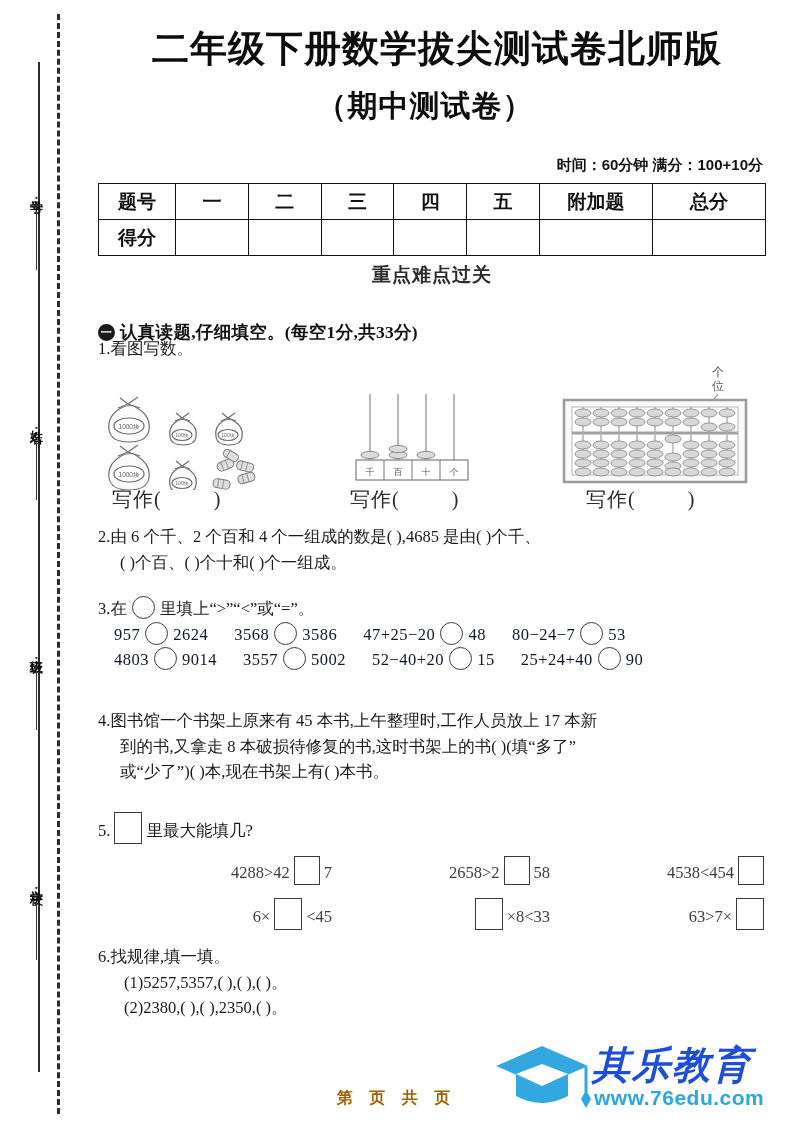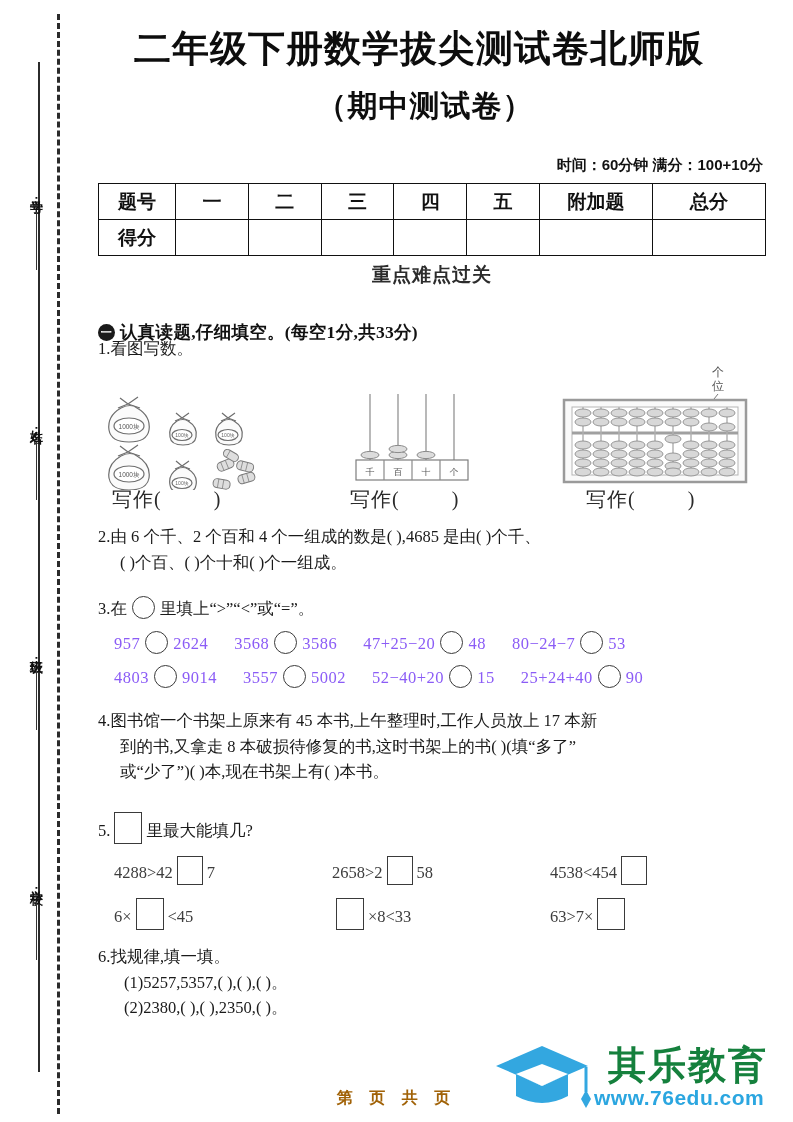--- a/index.html
+++ b/index.html
@@ -17,21 +17,21 @@
 
   .side-labels{position:absolute;left:14px;top:0;width:44px;height:1122px;}
   .side-item{position:absolute;left:0;width:44px;display:flex;flex-direction:column;
      align-items:center;}
   .side-text{writing-mode:vertical-rl;text-orientation:upright;
      font-family:"Liberation Sans","DejaVu Sans",sans-serif;
      font-size:13px;font-weight:700;letter-spacing:1px;color:#111;}
   .side-rule{width:0;border-left:1.5px solid #333;height:58px;margin-top:4px;}
 
   
-  .title{position:absolute;left:64px;top:24px;width:710px;text-align:center;
+  .title{position:absolute;left:82px;top:24px;width:710px;text-align:center;
      font-family:"Liberation Sans","DejaVu Sans",sans-serif;
      font-size:37px;font-weight:700;letter-spacing:1px;color:#0d0d0d;}
   .subtitle{position:absolute;left:70px;top:86px;width:710px;text-align:center;
      font-family:"Liberation Sans","DejaVu Sans",sans-serif;
      font-size:30px;font-weight:700;letter-spacing:1px;color:#0d0d0d;}
   .meta{position:absolute;right:30px;top:156px;
      font-family:"Liberation Sans","DejaVu Sans",sans-serif;
      font-size:15px;font-weight:700;color:#111;}
 
   
@@ -79,39 +79,39 @@
   .cell{position:absolute;}
   .writelabel{position:absolute;font-size:20px;color:#2a2a2a;letter-spacing:1px;}
 
   
   .oc{display:inline-block;width:21px;height:21px;border:1.4px solid #3a3a3a;
      border-radius:50%;vertical-align:-5px;margin:0 5px;}
   .bx{display:inline-block;width:26px;height:30px;border:1.4px solid #3a3a3a;
      vertical-align:-8px;margin:0 4px;background:#fff;}
   .bx.sm{width:24px;height:27px;vertical-align:-7px;}
 
-  .cmp-row{margin-left:16px;margin-top:9px;white-space:nowrap;
-     font-size:16.5px;letter-spacing:.5px;color:#8b5cf6;}
+  .cmp-row{margin-left:16px;white-space:nowrap;
+     font-size:16.5px;letter-spacing:.5px;color:#0f172a;}
   .cmp-row span.it{display:inline-block;}
   .gap{display:inline-block;width:26px;}
 
   .q5row{margin-left:16px;margin-top:12px;display:flex;align-items:center;
-     font-size:16.5px;color:#3d3d3d;}
+     font-size:16.5px;color:#3d3d3d;text-align:right;}
   .q5row .grp{width:218px;white-space:nowrap;}
 
   
   .footer{position:absolute;left:0;right:0;top:1088px;text-align:center;
      font-family:"Liberation Sans","DejaVu Sans",sans-serif;
      font-size:16px;font-weight:700;color:#a16207;letter-spacing:6px;}
 
   
   .logo{position:absolute;left:492px;top:1036px;width:290px;height:78px;}
-  .logo-txt{position:absolute;left:116px;top:4px;
-     font-family:"Liberation Sans","DejaVu Sans",sans-serif;
-     font-size:38px;font-weight:700;color:#15803d;letter-spacing:2px;}
+  .logo-txt{position:absolute;left:100px;top:4px;
+     font-family:"Liberation Sans","DejaVu Sans",sans-serif;
+     font-size:38px;font-weight:700;color:#1d4ed8;letter-spacing:2px;font-style:italic;}
   .logo-url{position:absolute;left:102px;top:50px;
      font-family:"Liberation Sans","DejaVu Sans",sans-serif;
      font-size:21px;font-weight:700;color:#2ba6e0;letter-spacing:.5px;text-align:center;}
 </style>
 </head>
 <body>
 
 <div class="page">
 
   <div class="margin-solid"></div>

